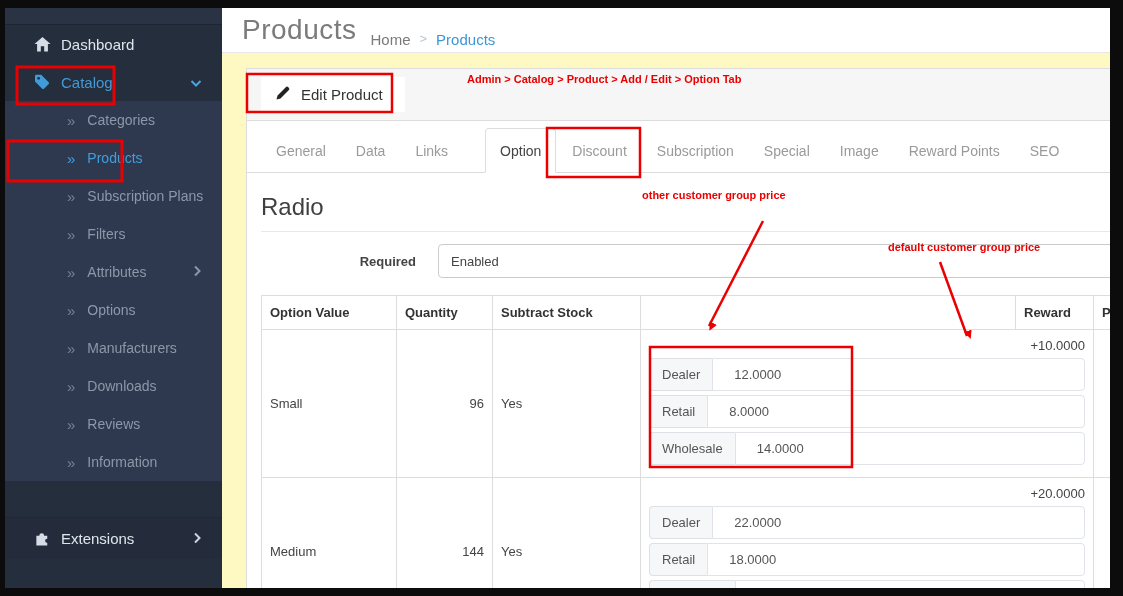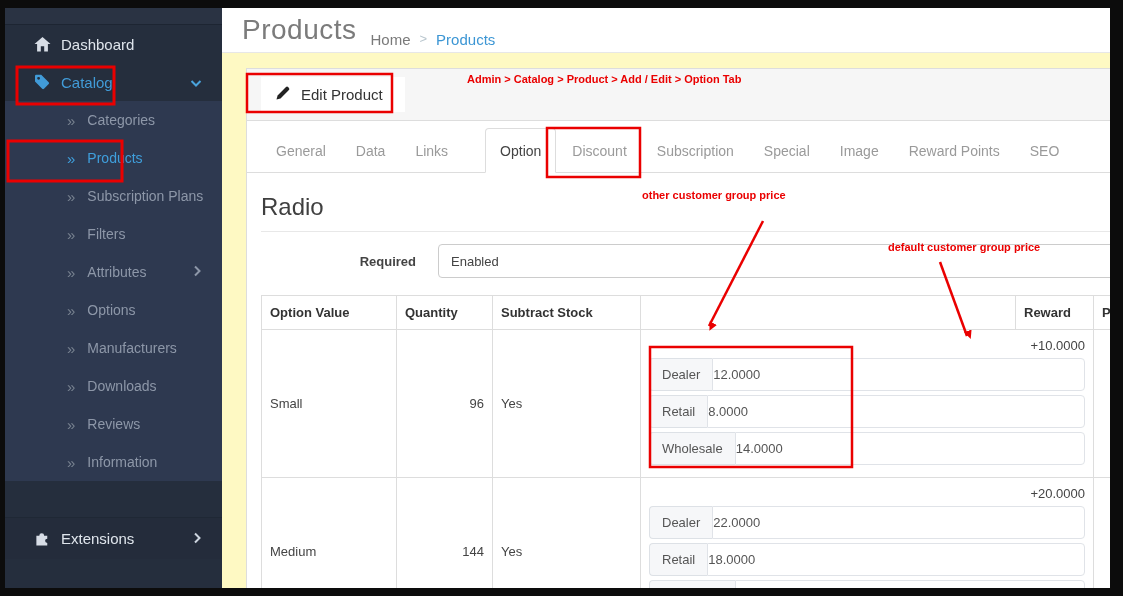--- a/index.html
+++ b/index.html
@@ -50,21 +50,21 @@
 
   table.opt{border-collapse:collapse;table-layout:fixed;width:872px;margin-top:17px;background:#fff;}
   table.opt th,table.opt td{border:1px solid #ddd;padding:8px;font-size:13px;color:#444;overflow:hidden;}
   table.opt th{font-weight:bold;color:#333;text-align:left;height:17px;}
   .num{text-align:right;}
   td.mid{vertical-align:middle;}
   td.price-cell{vertical-align:top;}
   .adjust{font-size:13px;color:#444;text-align:right;height:16px;margin-bottom:4px;}
   .igroup{display:flex;height:33px;margin-bottom:4px;}
   .addon{background:#f6f7f9;border:1px solid #dde1e6;border-right:none;border-radius:4px 0 0 4px;padding:0 12px;display:flex;align-items:center;font-size:13px;color:#555;}
-  .field{flex:1;background:#fff;border:1px solid #e0e3e8;border-radius:0 4px 4px 0;padding:0 0;display:flex;align-items:center;font-size:13px;color:#555;}
+  .field{flex:1;background:#fff;border:1px solid #e0e3e8;border-radius:0 4px 4px 0;padding:0 21px;display:flex;align-items:center;font-size:13px;color:#555;}
 
   
   .overlay{position:absolute;left:0;top:0;z-index:40;pointer-events:none;}
   .note{position:absolute;z-index:41;font-size:11px;font-weight:bold;color:#ea0000;white-space:nowrap;pointer-events:none;}
 </style>
 </head>
 <body>
 
 <div class="screen">
 

